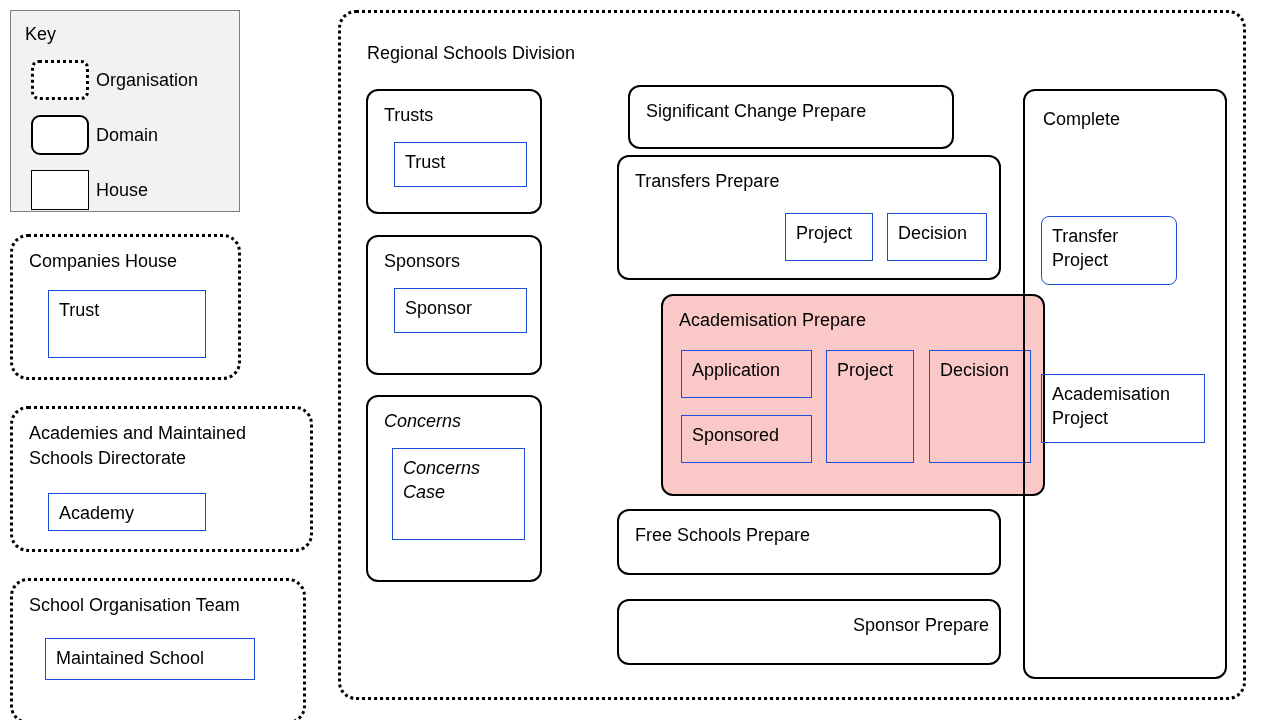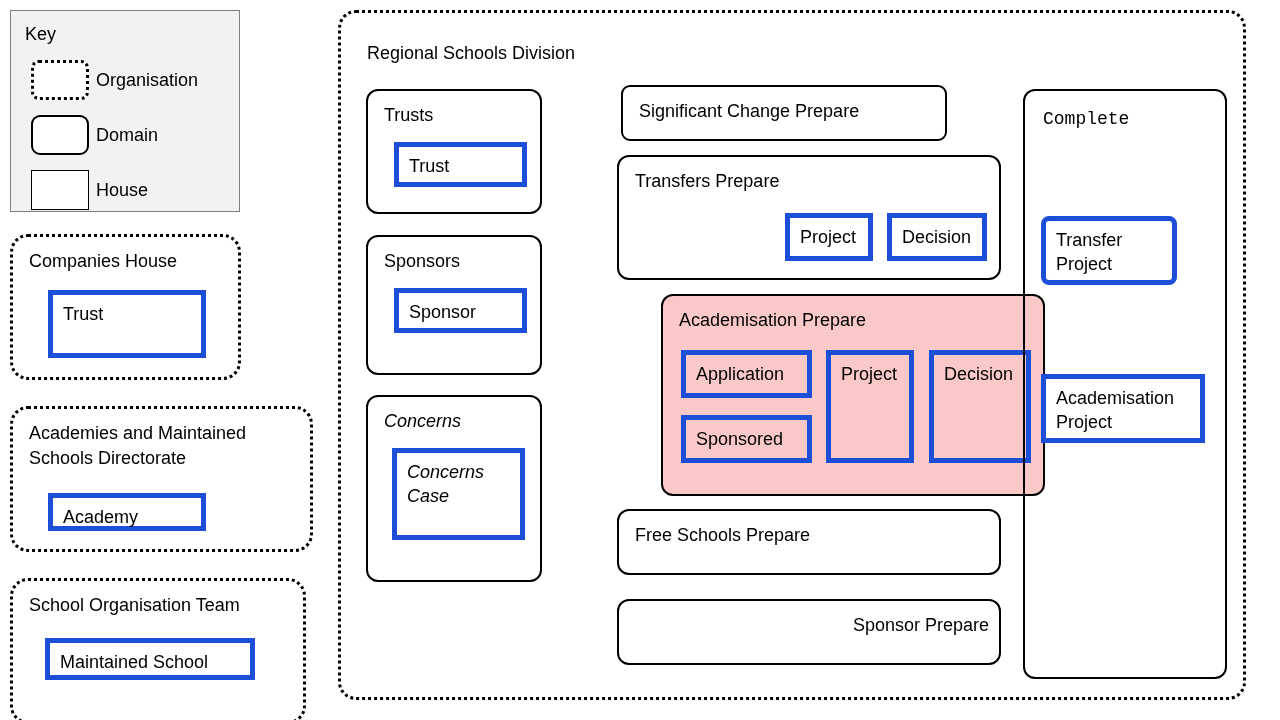--- a/index.html
+++ b/index.html
@@ -34,21 +34,21 @@
   
   .domain {
     position: absolute;
     border: 2px solid #000000;
     border-radius: 12px;
     background: transparent;
   }
   
   .object {
     position: absolute;
-    border: 5px solid #1d4ed8;
+    border: 1px solid #1d4ed8;
     border-radius: 0;
     background: transparent;
   }
   .obj-label {
     position: absolute;
     left: 10px;
     top: 7px;
     right: 6px;
     font-size: 18px;
     line-height: 24px;
@@ -179,21 +179,21 @@
     </div>
 
     <div class="domain" style="left:25px; top:382px; width:176px; height:187px;font-style:italic;">
       <div class="box-title">Concerns</div>
       <div class="object" style="left:24px; top:51px; width:133px; height:92px;">
         <div class="obj-label">Concerns
 Case</div>
       </div>
     </div>
 
-    <div class="domain" style="left:280px; top:72px; width:326px; height:56px;border-radius:9px;">
+    <div class="domain" style="left:287px; top:72px; width:326px; height:64px;">
       <div class="box-title">Significant Change Prepare</div>
     </div>
 
     <div class="domain" style="left:276px; top:142px; width:384px; height:125px;">
       <div class="box-title">Transfers Prepare</div>
       <div class="object" style="left:166px; top:56px; width:88px; height:48px;">
         <div class="obj-label">Project</div>
       </div>
       <div class="object" style="left:268px; top:56px; width:100px; height:48px;">
         <div class="obj-label">Decision</div>
@@ -218,21 +218,21 @@
 
     <div class="domain" style="left:276px; top:496px; width:384px; height:66px;">
       <div class="box-title">Free Schools Prepare</div>
     </div>
 
     <div class="domain" style="left:276px; top:586px; width:384px; height:66px;text-align:right;">
       <div class="box-title">Sponsor Prepare</div>
     </div>
 
     <div class="domain" style="left:682px; top:76px; width:204px; height:590px;">
-      <div class="box-title" style="left:18px; top:16px;font-family:Liberation Mono, monospace;">Complete</div>
+      <div class="box-title" style="left:18px; top:16px;">Complete</div>
       <div class="object" style="left:16px; top:125px; width:136px; height:69px;border-radius:8px;">
         <div class="obj-label">Transfer
 Project</div>
       </div>
       <div class="object" style="left:16px; top:283px; width:164px; height:69px;">
         <div class="obj-label">Academisation
 Project</div>
       </div>
     </div>
 

